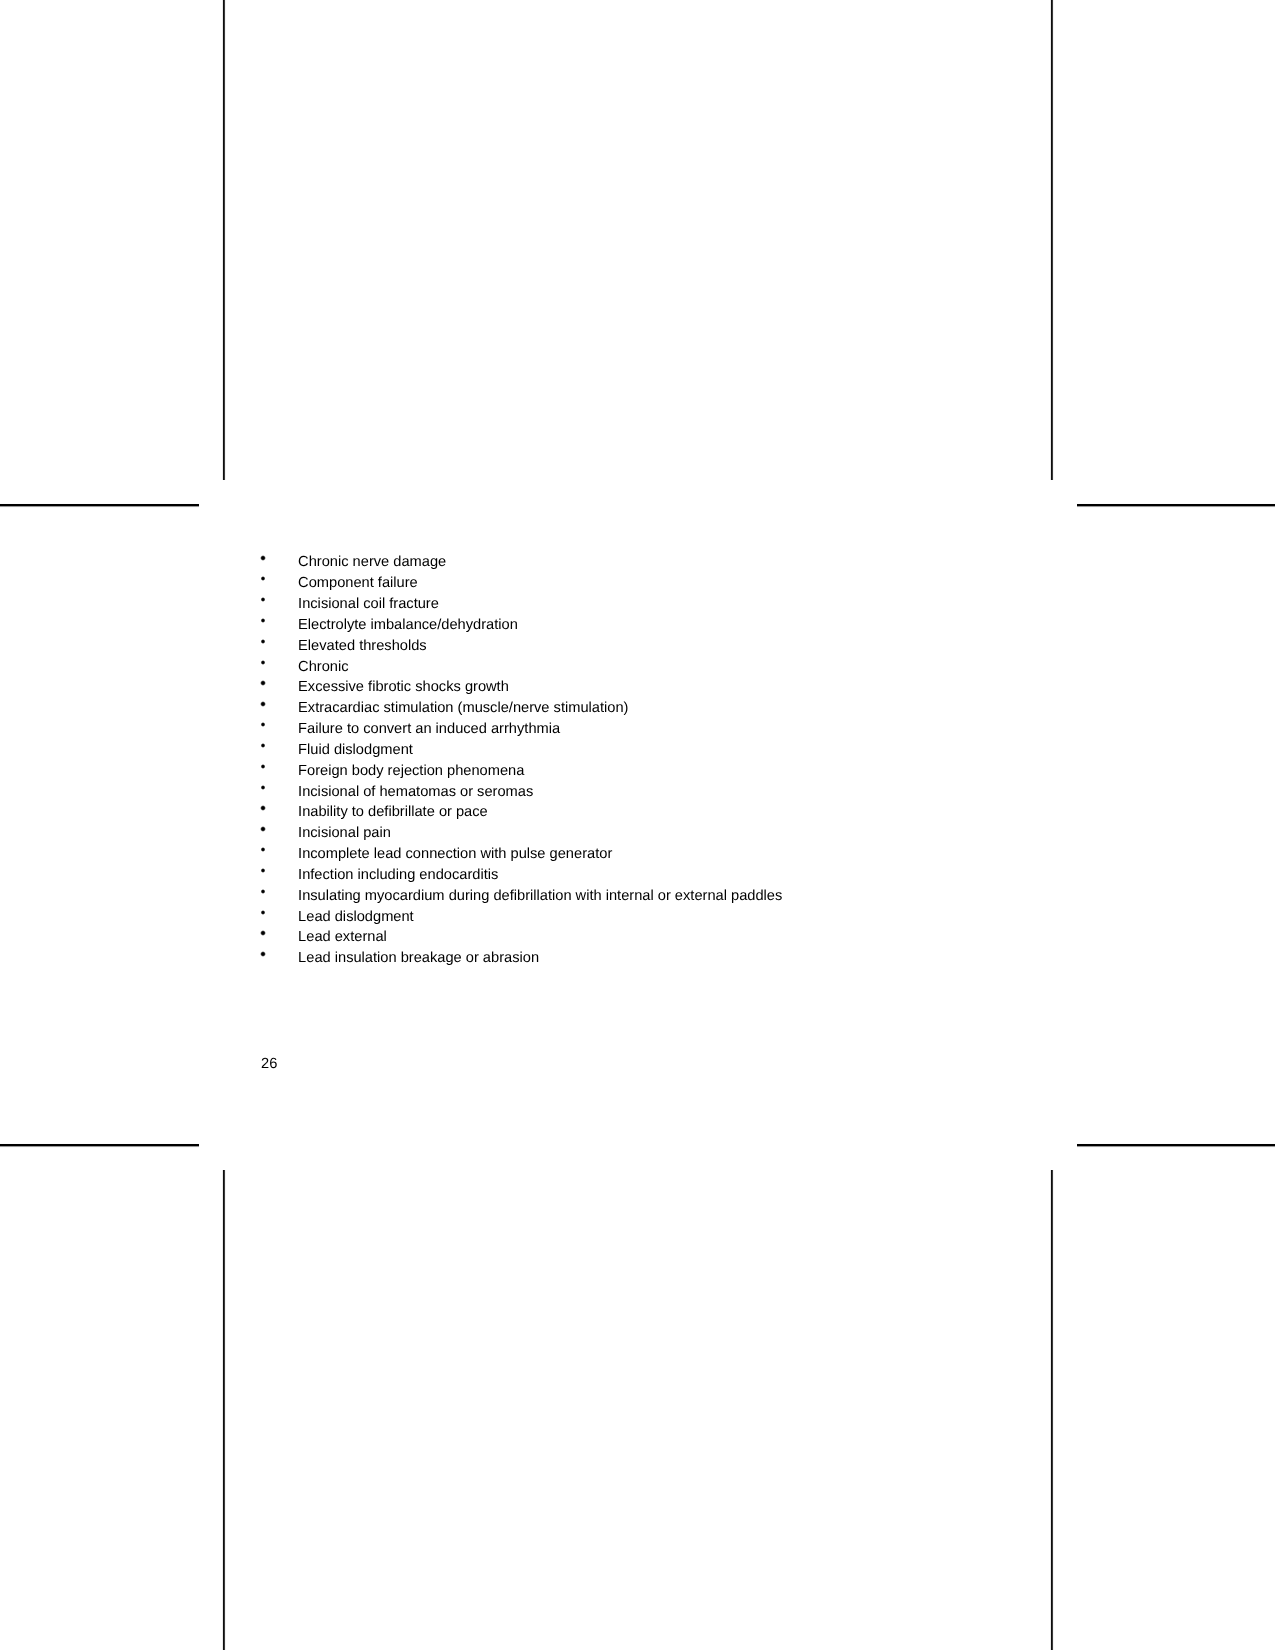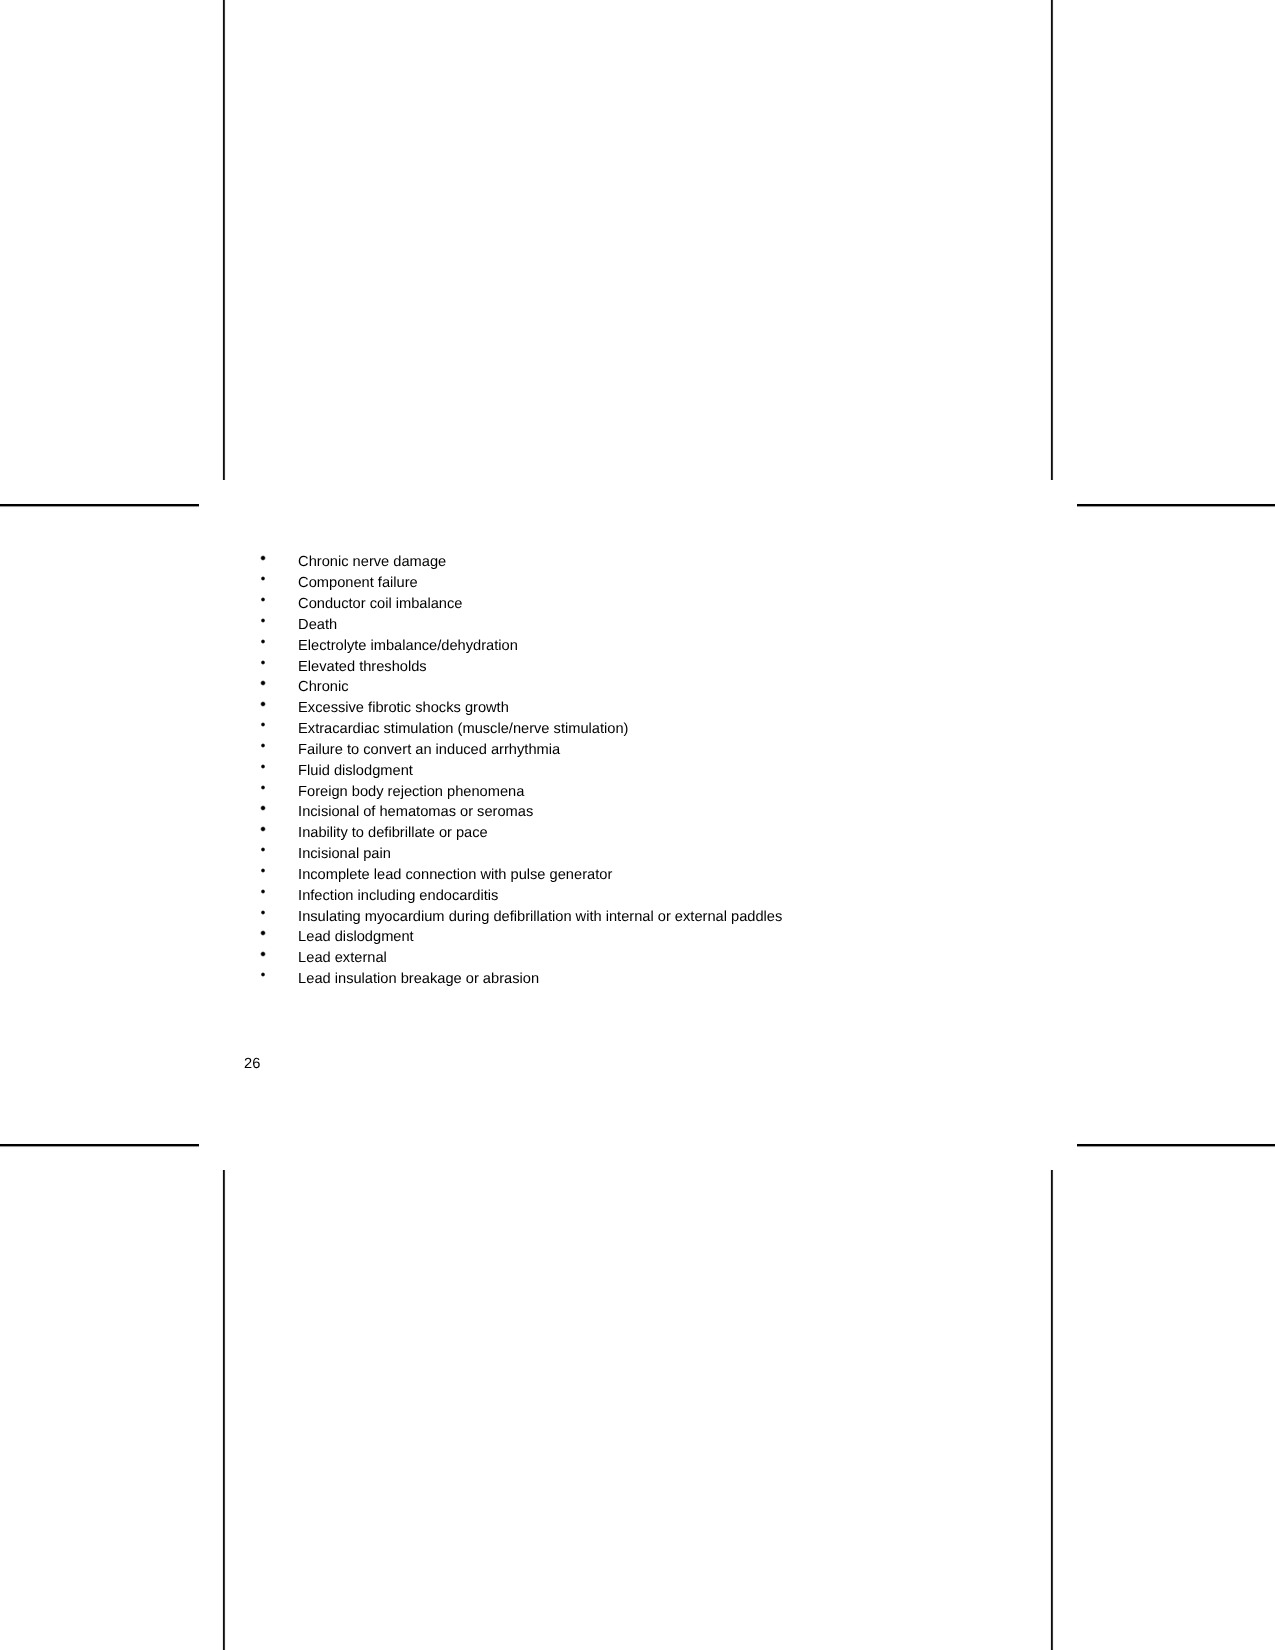--- a/index.html
+++ b/index.html
@@ -104,21 +104,21 @@
     overflow: hidden;
     text-indent: -999px;
   }
   .bullet-text {
     position: absolute;
     left: 38.1px;
     top: 4px;
   }
   .page-number {
     position: absolute;
-    left: 244px;
+    left: 261px;
     top: 1056px;
     font-size: 14.65px;
     line-height: 17px;
     transform: translateZ(0);
   }
 </style>
 </head>
 <body>
 
 <div class="page-sheet">
@@ -139,25 +139,21 @@
         <li class="bullet-row">
           <span class="bullet-mark">•</span>
           <span class="bullet-text">Chronic nerve damage</span>
         </li>
         <li class="bullet-row">
           <span class="bullet-mark">•</span>
           <span class="bullet-text">Component failure</span>
         </li>
         <li class="bullet-row">
           <span class="bullet-mark">•</span>
-          <span class="bullet-text">Conductor coil imbalance</span>
-        </li>
-        <li class="bullet-row">
-          <span class="bullet-mark">•</span>
-          <span class="bullet-text">Death</span>
+          <span class="bullet-text">Incisional coil fracture</span>
         </li>
         <li class="bullet-row">
           <span class="bullet-mark">•</span>
           <span class="bullet-text">Electrolyte imbalance/dehydration</span>
         </li>
         <li class="bullet-row">
           <span class="bullet-mark">•</span>
           <span class="bullet-text">Elevated thresholds</span>
         </li>
         <li class="bullet-row">

